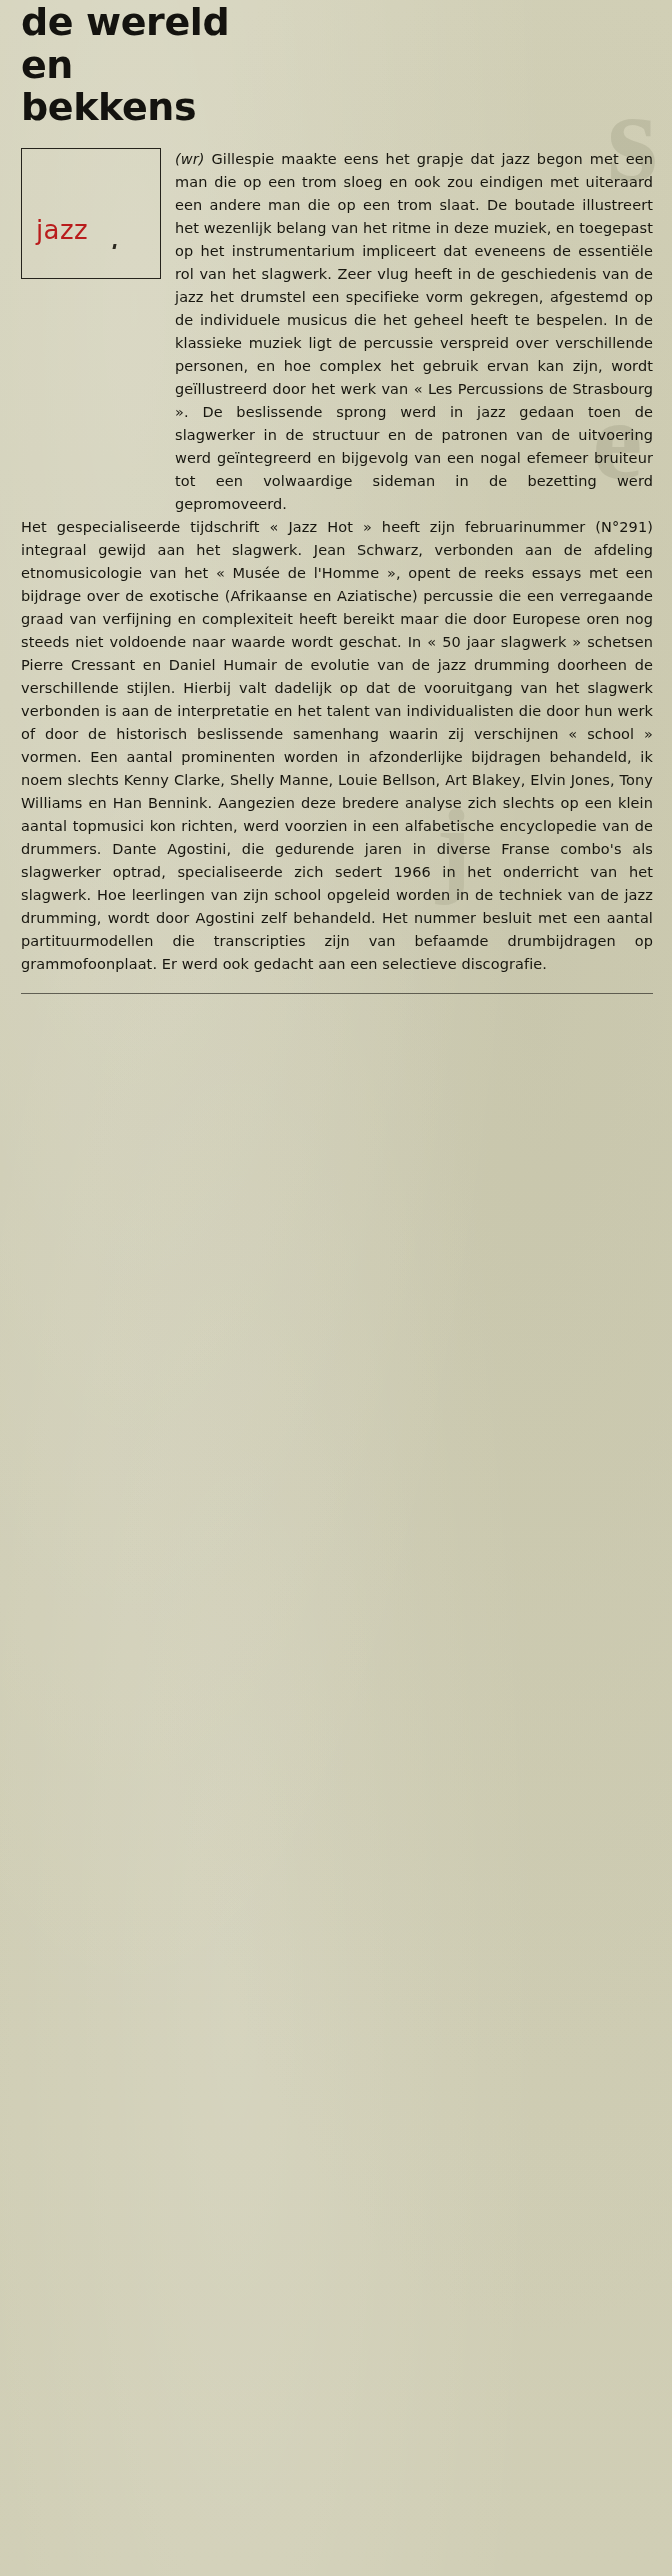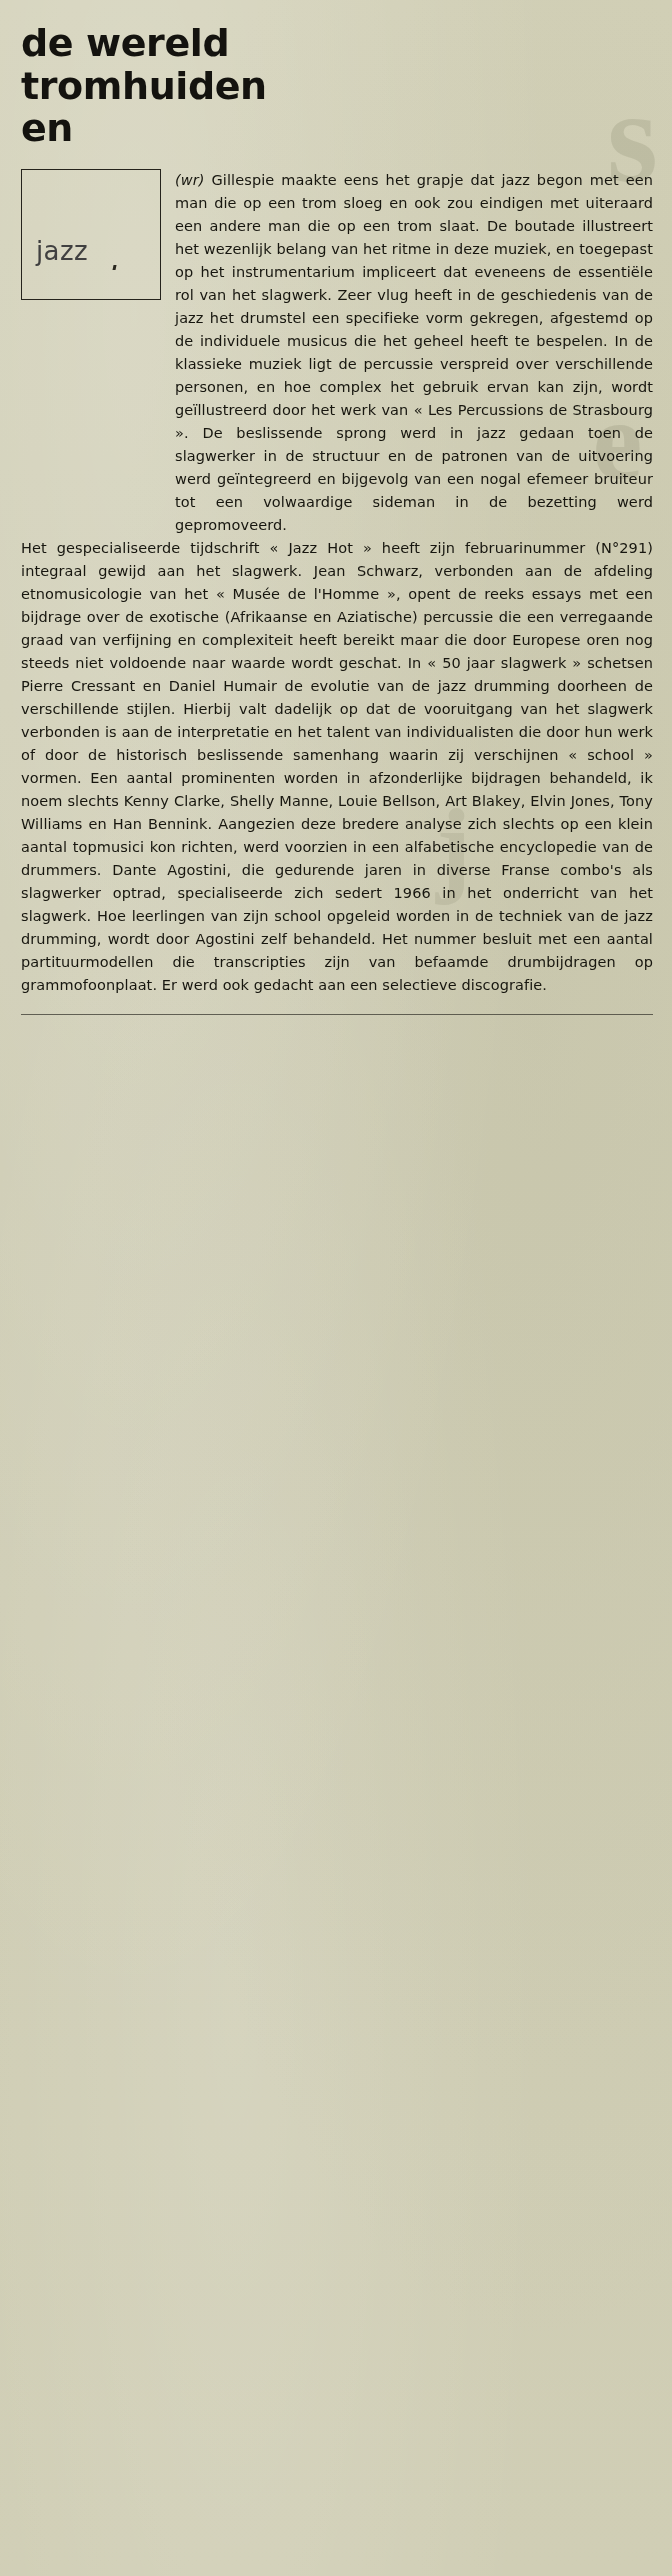--- a/index.html
+++ b/index.html
@@ -50,21 +50,21 @@
   .ghost-3 { left: 436px;  top: 786px; font-size: 105px; opacity: .8; }
 
   .content {
     position: relative;
     padding: 0 19px 0 21px;
   }
 
   
   .headline {
     margin: 0;
-    padding-top: 22px;
+    padding-top: 1px;
     font-family: "DejaVu Sans", sans-serif;
     font-weight: 700;
     font-size: 38px;
     line-height: 1.12;
     color: #14130f;
     letter-spacing: -0.4px;
   }
   .headline-line { display: block; }
 
   
@@ -81,21 +81,21 @@
     position: relative;
     flex: 0 0 auto;
     margin-right: 14px;
   }
   .rubric-label {
     position: absolute;
     left: 14px;
     bottom: 33px;
     font-family: "DejaVu Sans", sans-serif;
     font-size: 26px;
-    color: #404040;
+    color: #b91c1c;
     letter-spacing: 0.4px;
   }
   .rubric-dot {
     position: absolute;
     left: 91px;
     bottom: 28px;
     width: 2.6px;
     height: 5.2px;
     background: #2a281f;
     transform: skewX(-12deg);
@@ -142,22 +142,22 @@
   <div class="paper-tint"></div>
 
   <div class="ghost ghost-1">s</div>
   <div class="ghost ghost-2">e</div>
   <div class="ghost ghost-3">j</div>
 
   <div class="content">
 
     <h1 class="headline">
       <span class="headline-line">de wereld</span>
-      <span class="headline-line">tromhuiden</span>
       <span class="headline-line">en</span>
+      <span class="headline-line">bekkens</span>
     </h1>
 
     <div class="top-block">
       <div class="rubric-box">
         <span class="rubric-label">jazz</span>
         <span class="rubric-dot"></span>
       </div>
       <div class="intro-col">
         <p class="body"><em class="wr">(wr)</em><span> Gillespie maakte eens het grapje dat jazz begon met een man die op een trom sloeg en ook zou eindigen met uiteraard een andere man die op een trom slaat. De boutade illustreert het wezenlijk belang van het ritme in deze muziek, en toegepast op het instrumentarium impliceert dat eveneens de essentiële rol van het slagwerk. Zeer vlug heeft in de geschiedenis van de jazz het drumstel een specifieke vorm gekregen, afgestemd op de individuele musicus die het geheel heeft te bespelen. In de klassieke muziek ligt de percussie verspreid over verschillende personen, en hoe complex het gebruik ervan kan zijn, wordt geïllustreerd door het werk van « Les Percussions de Strasbourg ». De beslissende sprong werd in jazz gedaan toen de slagwerker in de structuur en de patronen van de uitvoering werd geïntegreerd en bijgevolg van een nogal efemeer bruiteur tot een volwaardige sideman in de bezetting werd gepromoveerd.</span></p>
       </div>

